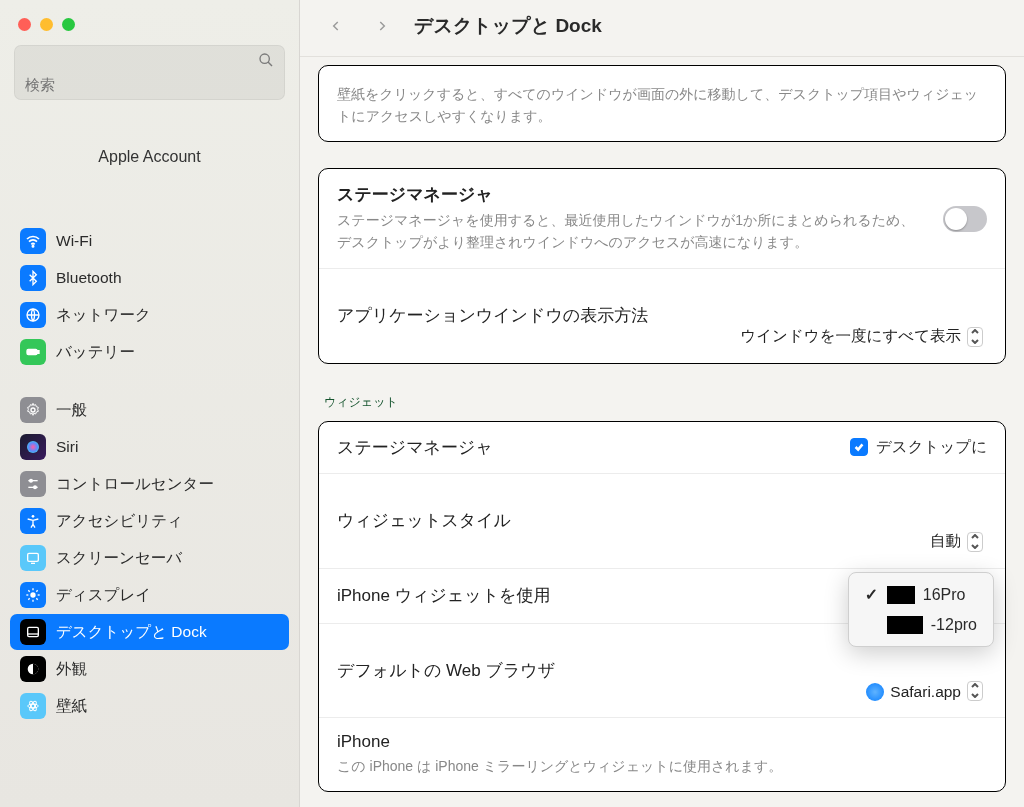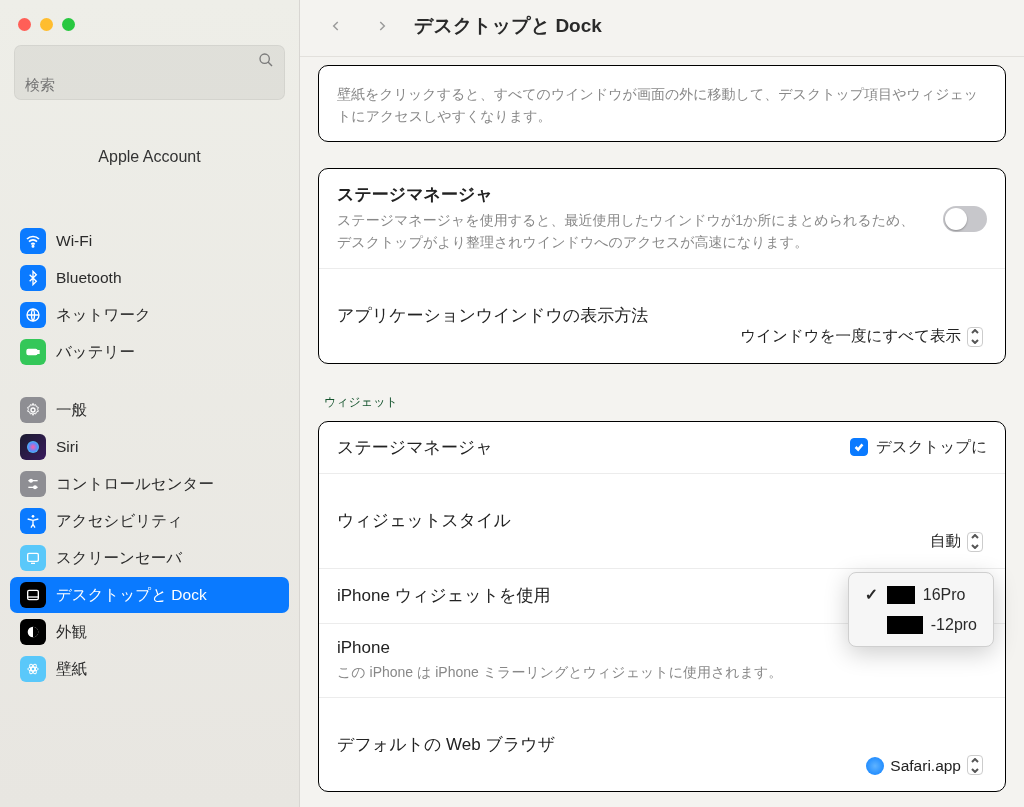--- a/index.html
+++ b/index.html
@@ -155,20 +155,38 @@
     </div>
     <div class="nav-item">
       <span class="icon" style="background:#5ac8fa">
           <svg viewBox="0 0 24 24" fill="none" stroke="#fff" stroke-width="2">
             <rect x="4" y="5" width="16" height="12" rx="2"></rect>
             <line x1="9" y1="20" x2="15" y2="20"></line>
           </svg>
         </span>
       <span>スクリーンセーバ</span>
     </div>
+    <div class="nav-item">
+      <span class="icon" style="background:#0a7aff">
+          <svg viewBox="0 0 24 24" fill="#fff">
+            <circle cx="12" cy="12" r="4"></circle>
+            <g stroke="#fff" stroke-width="2">
+              <line x1="12" y1="2" x2="12" y2="5"></line>
+              <line x1="12" y1="19" x2="12" y2="22"></line>
+              <line x1="2" y1="12" x2="5" y2="12"></line>
+              <line x1="19" y1="12" x2="22" y2="12"></line>
+              <line x1="5" y1="5" x2="7" y2="7"></line>
+              <line x1="17" y1="17" x2="19" y2="19"></line>
+              <line x1="5" y1="19" x2="7" y2="17"></line>
+              <line x1="17" y1="7" x2="19" y2="5"></line>
+            </g>
+          </svg>
+        </span>
+      <span>ディスプレイ</span>
+    </div>
     <div class="nav-item selected">
       <span class="icon" style="background:#000">
           <svg viewBox="0 0 24 24" fill="none" stroke="#fff" stroke-width="2">
             <rect x="4" y="5" width="16" height="14" rx="2"></rect>
             <line x1="4" y1="15" x2="20" y2="15"></line>
           </svg>
         </span>
       <span>デスクトップと Dock</span>
     </div>
     <div class="nav-item">
@@ -274,41 +292,41 @@
               </svg>
             </span>
         </div>
       </div>
       <div class="row">
         <div class="title">iPhone ウィジェットを使用</div>
         <div class="toggle on">
             <div class="knob"></div>
           </div>
       </div>
-      <div class="row" style="position:relative;">
-        <div class="left">
-          <div class="title">iPhone</div>
-          <div class="desc">この iPhone は iPhone ミラーリングとウィジェットに使用されます。</div>
-        </div>
-      </div>
       <div class="row">
         <div class="title">デフォルトの Web ブラウザ</div>
         <div class="popup-btn">
           <span class="safari-icon"></span>
           <span>Safari.app</span>
           <span class="stepper">
               <svg viewBox="0 0 10 6">
                 <polyline points="2 4 5 1 8 4"></polyline>
               </svg>
               <svg viewBox="0 0 10 6">
                 <polyline points="2 2 5 5 8 2"></polyline>
               </svg>
             </span>
         </div>
       </div>
+      <div class="row" style="position:relative;">
+        <div class="left">
+          <div class="title">iPhone</div>
+          <div class="desc">この iPhone は iPhone ミラーリングとウィジェットに使用されます。</div>
+        </div>
+      </div>
     </div>
 
     <div class="section-heading">ウインドウ</div>
 
     <div class="dropdown" style="top:515px;">
       <div class="item">
         <span class="checkmark">✓</span>
         <span class="blackbox" style="width:28px"></span>
         <span>16Pro</span>
       </div>

